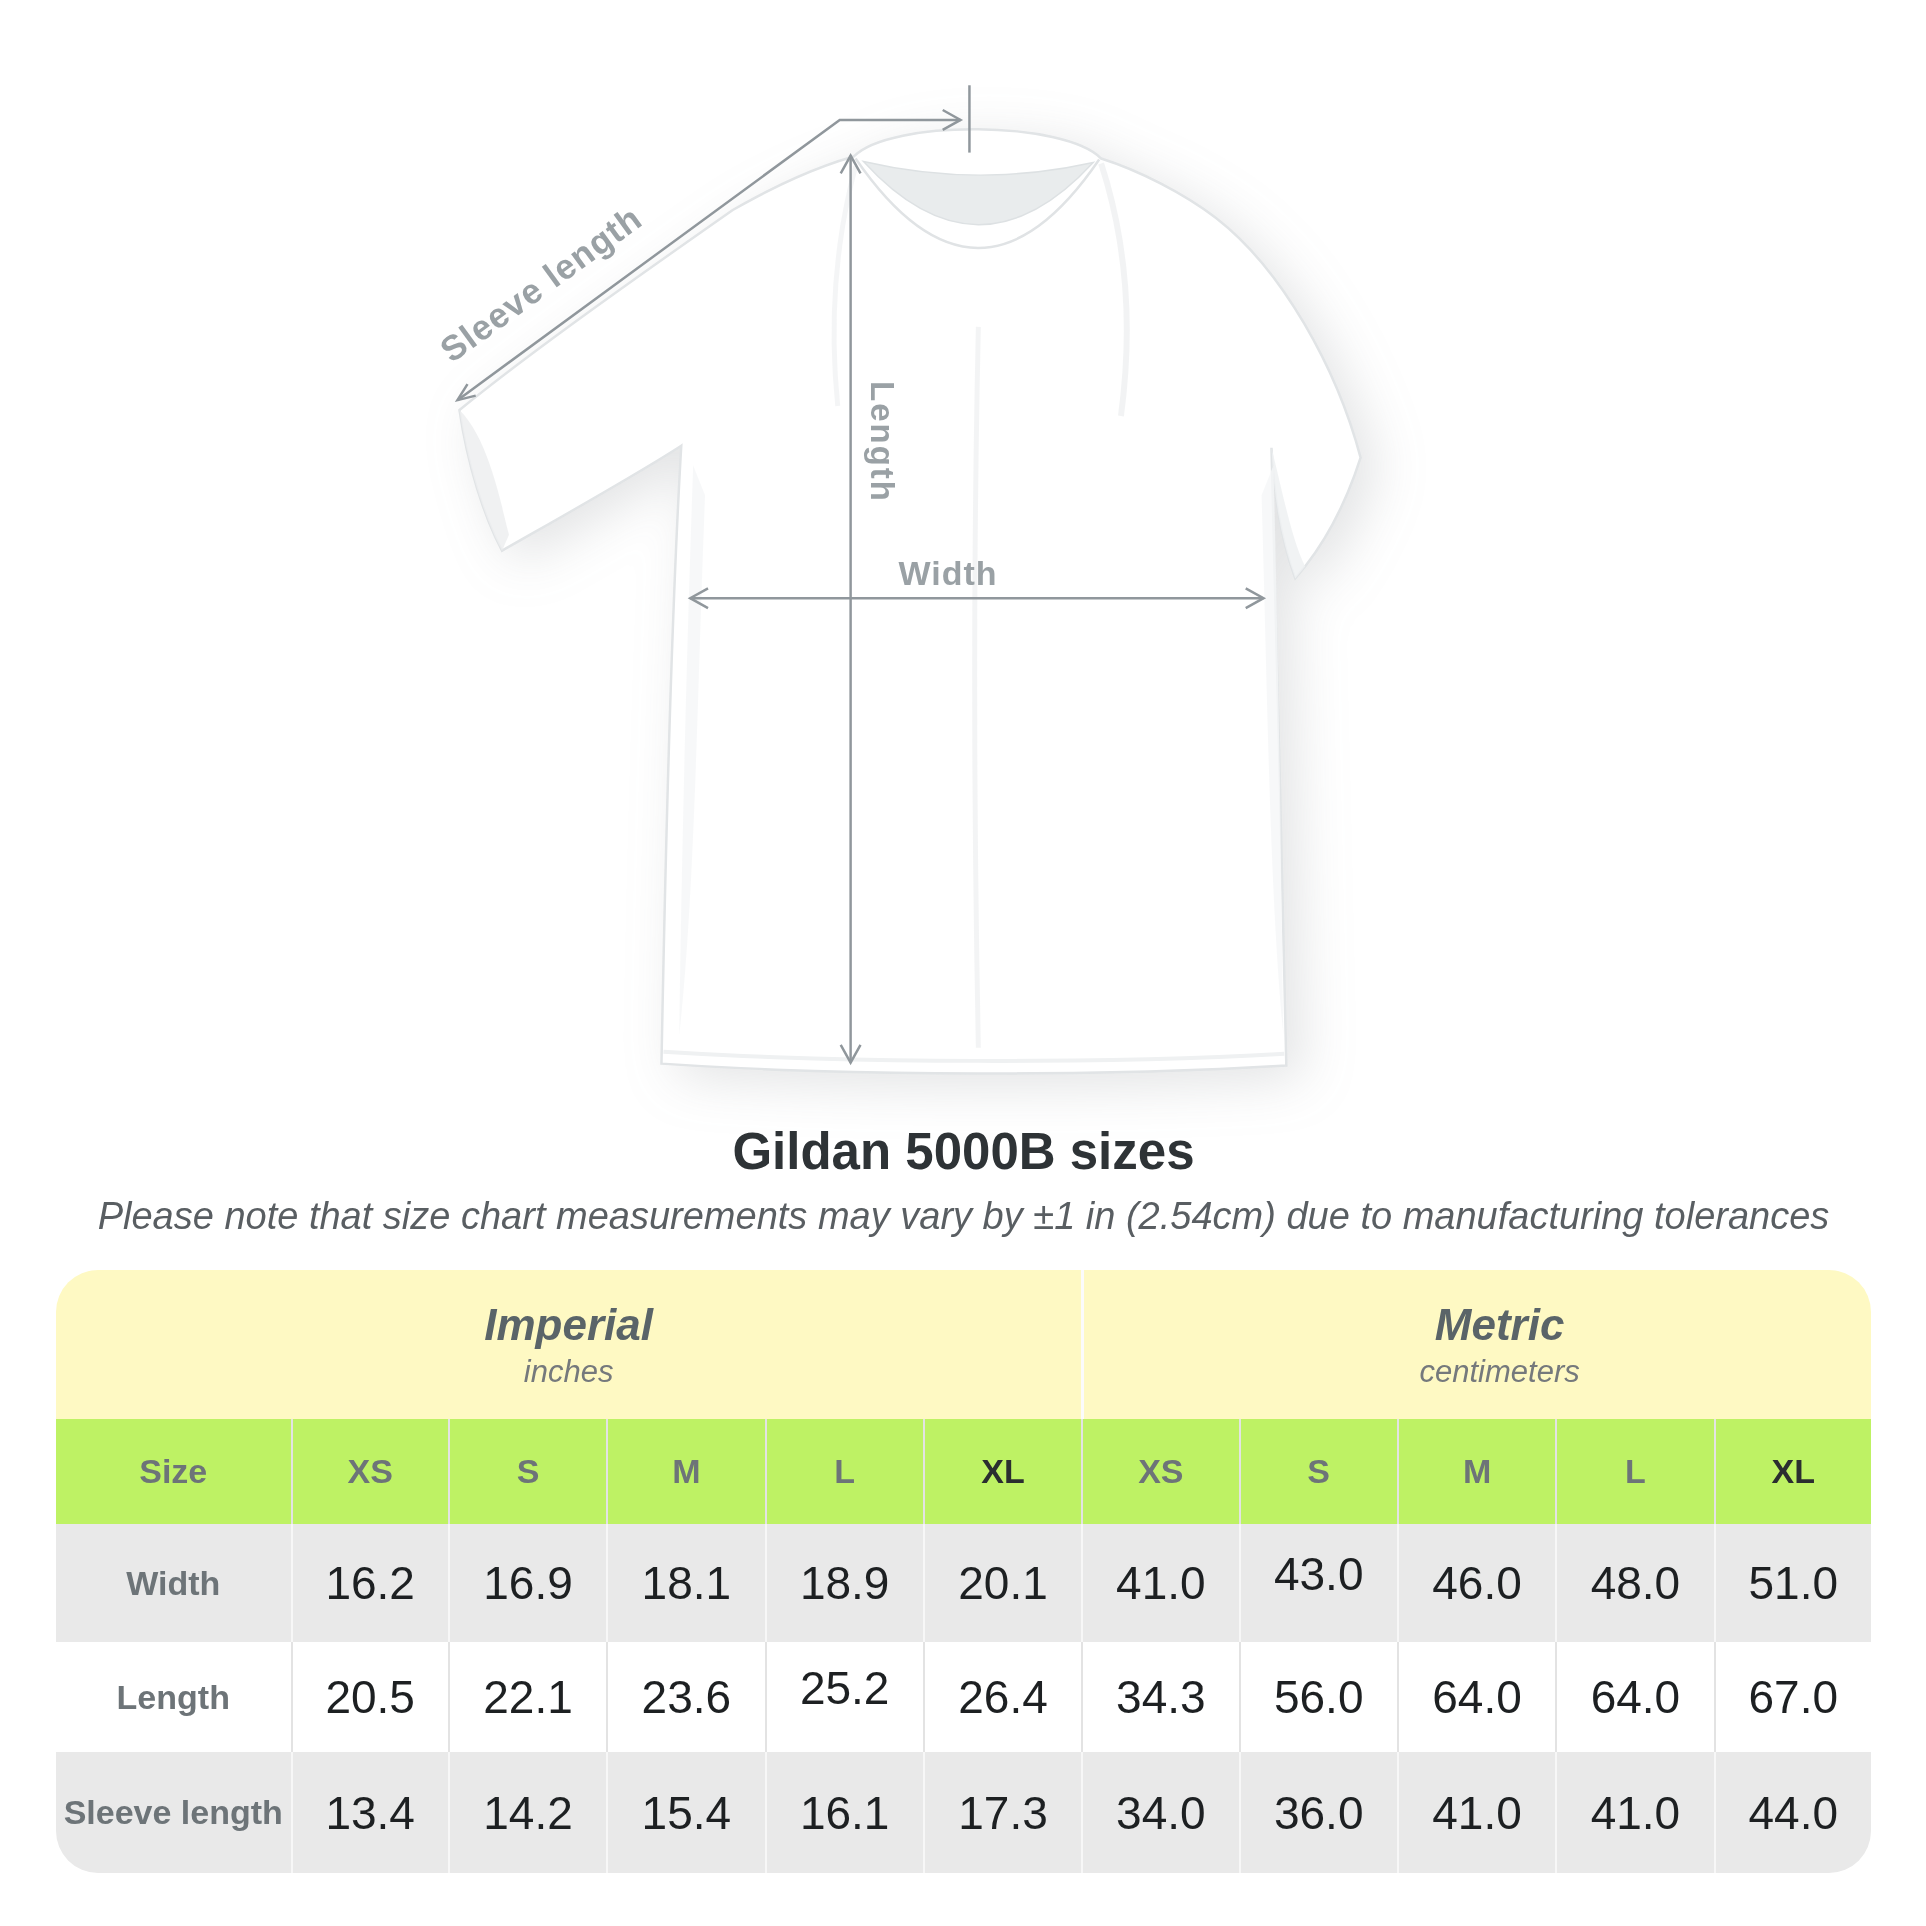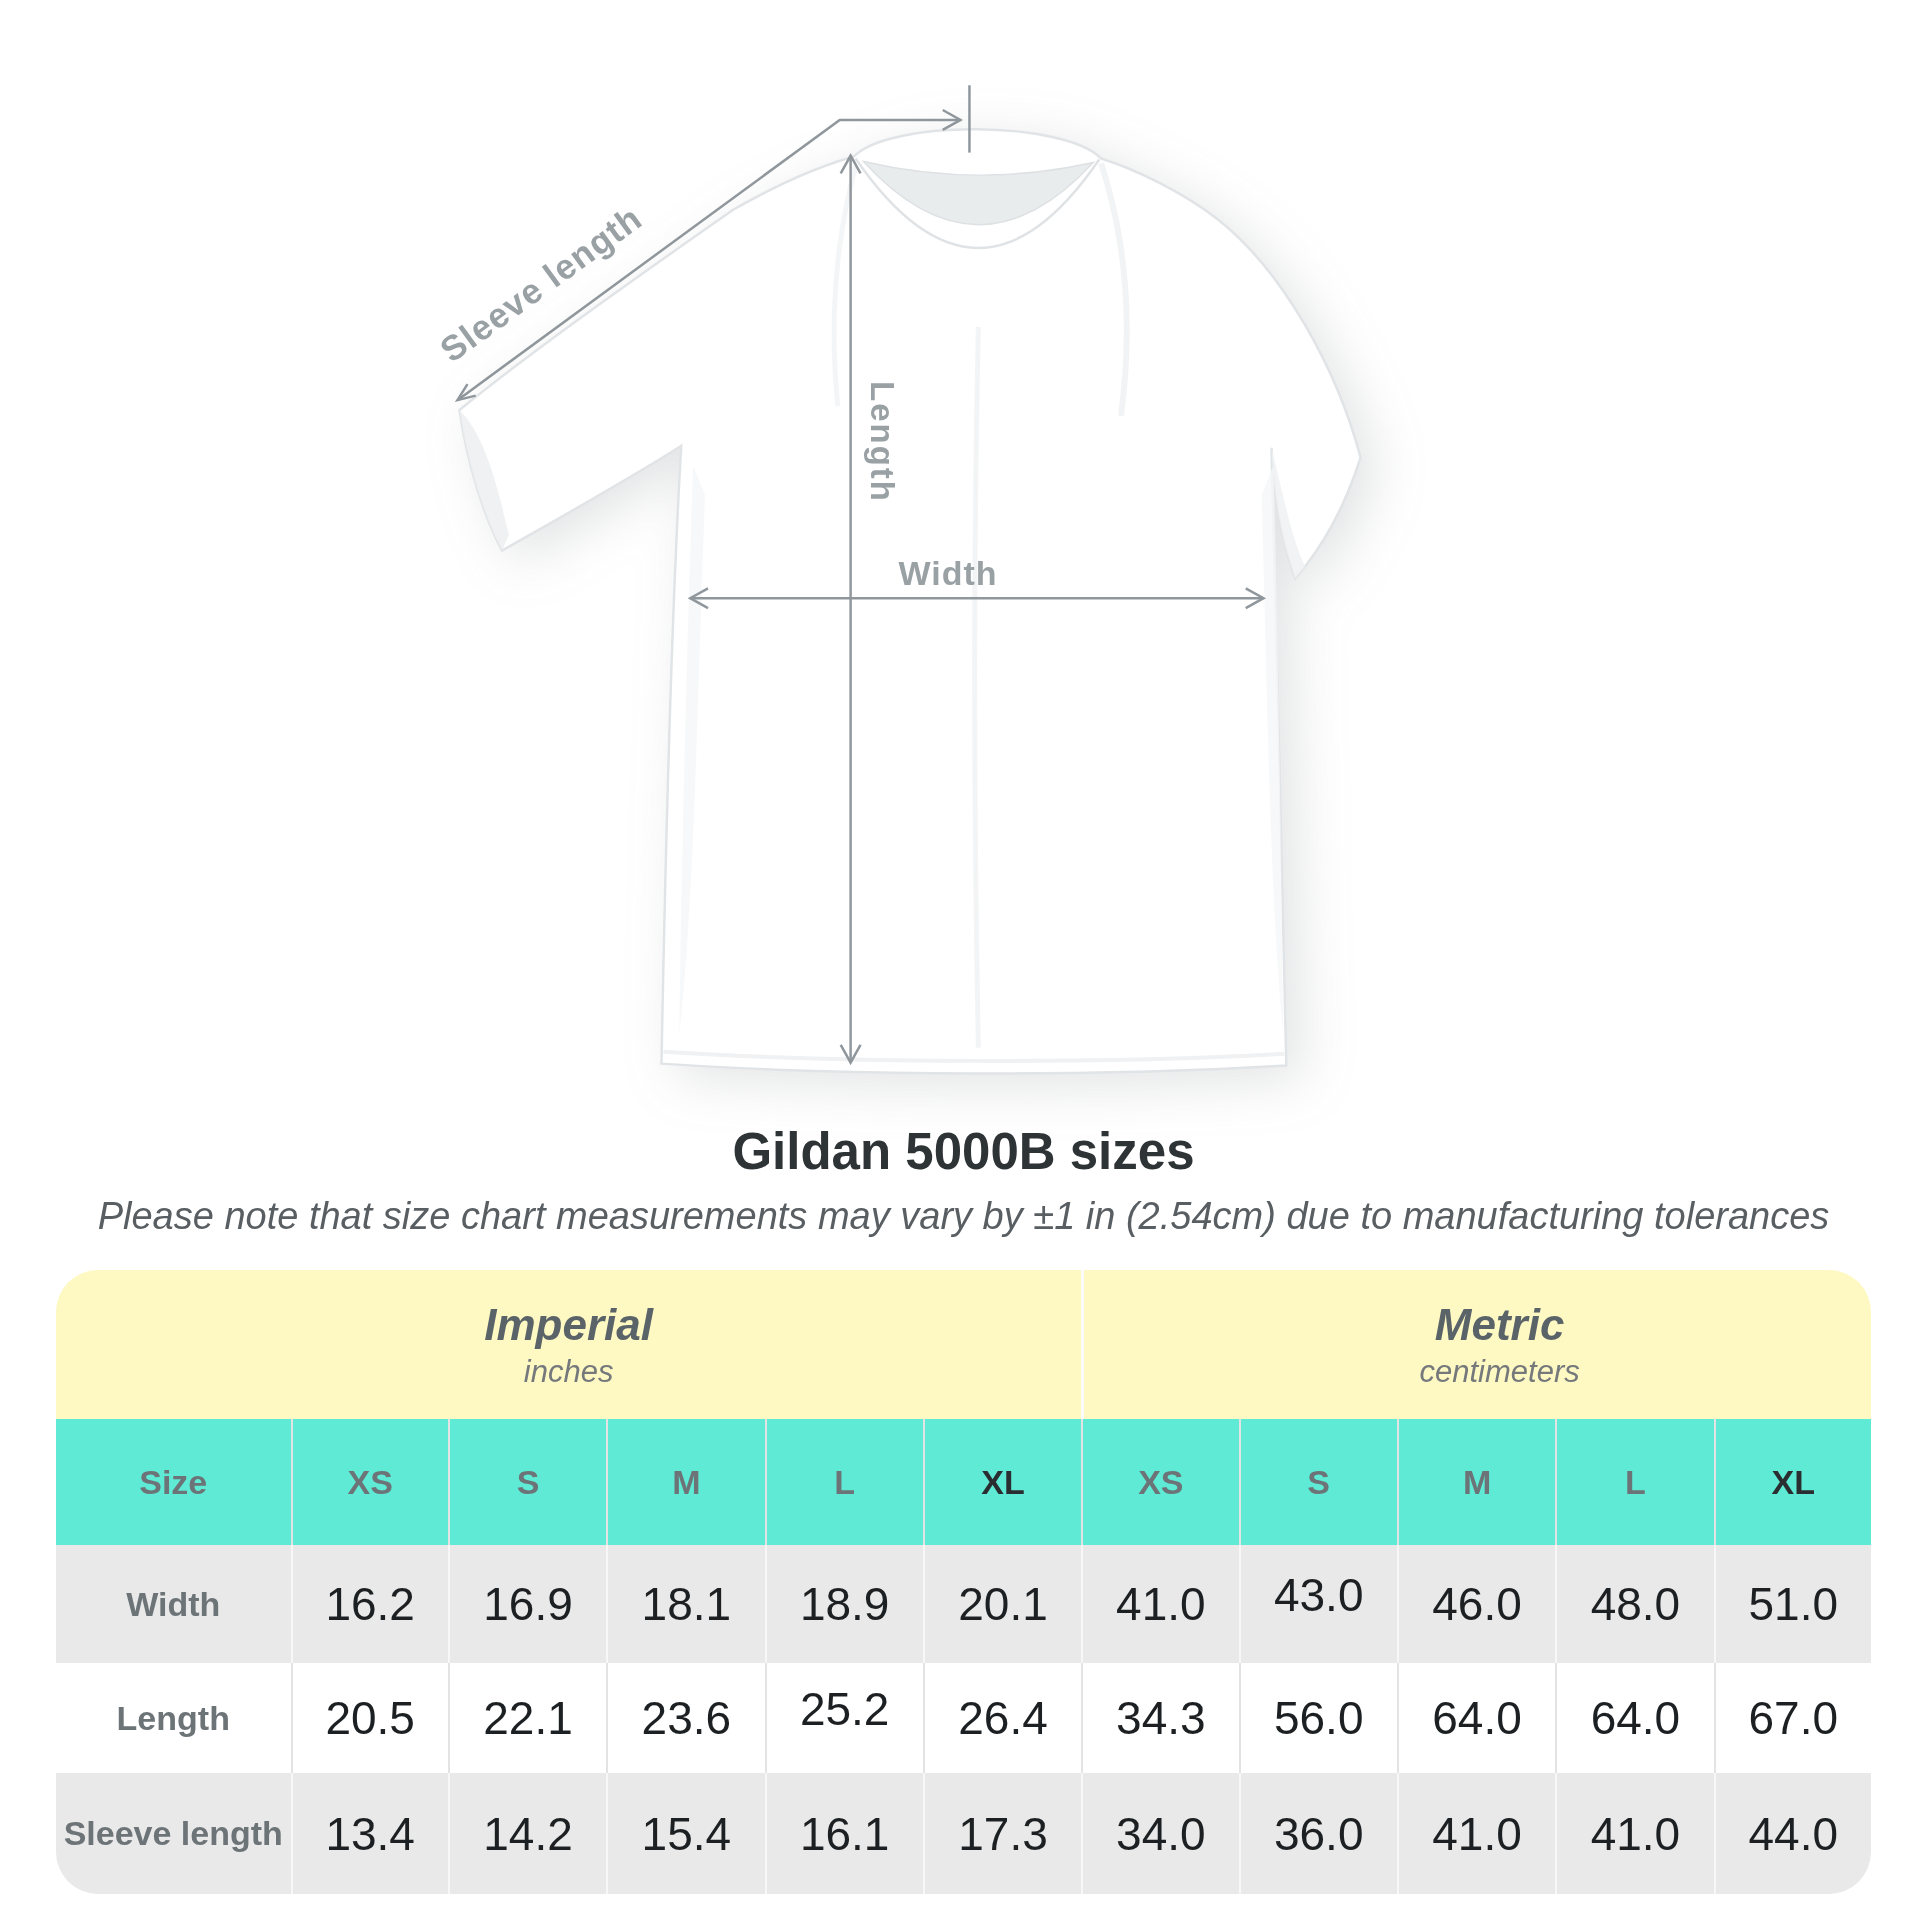--- a/index.html
+++ b/index.html
@@ -24,21 +24,21 @@
   
   .table-wrap{position:absolute;left:56px;top:1270px;width:1815px;border-radius:42px;overflow:hidden;}
   table.size-table{width:1815px;border-collapse:separate;border-spacing:0;table-layout:fixed;}
   .size-table td,.size-table th{text-align:center;vertical-align:middle;padding:0;}
 
   tr.band-row td{height:149px;background:#fef9c3;}
   tr.band-row td.metric-band{border-left:3px solid #fbfbfb;padding-left:44px;}
   .band-title{font-size:44px;font-weight:bold;font-style:italic;color:#5a6468;line-height:1.25;}
   .band-sub{font-size:31px;font-style:italic;color:#75797c;line-height:1.3;}
 
-  tr.size-head-row th{height:126px;background:#5eead4;font-size:34px;font-weight:bold;color:#6d7478;}
+  tr.size-head-row th{height:105px;background:#bef264;font-size:34px;font-weight:bold;color:#6d7478;}
   tr.size-head-row th.xl{color:#2b2e30;}
   tr.size-head-row th + th{border-left:2px solid #e3e3e3;text-align:center;}
 
   tr.data-row td{font-size:46px;color:#1d2022;}
   tr.data-row td.row-label{font-weight:bold;color:#6d7478;font-size:34px;}
   tr.row-gray td{background:#e9e9e9;}
   tr.row-gray td + td{border-left:2px solid #f7f7f7;}
   tr.row-white td{background:#ffffff;}
   tr.row-white td + td{border-left:2px solid #e3e3e3;}
   tr.row-width td{height:118px;}

